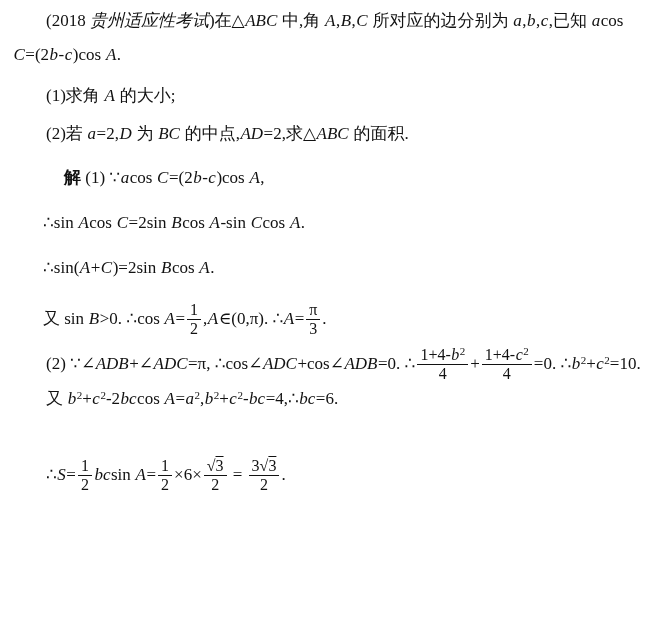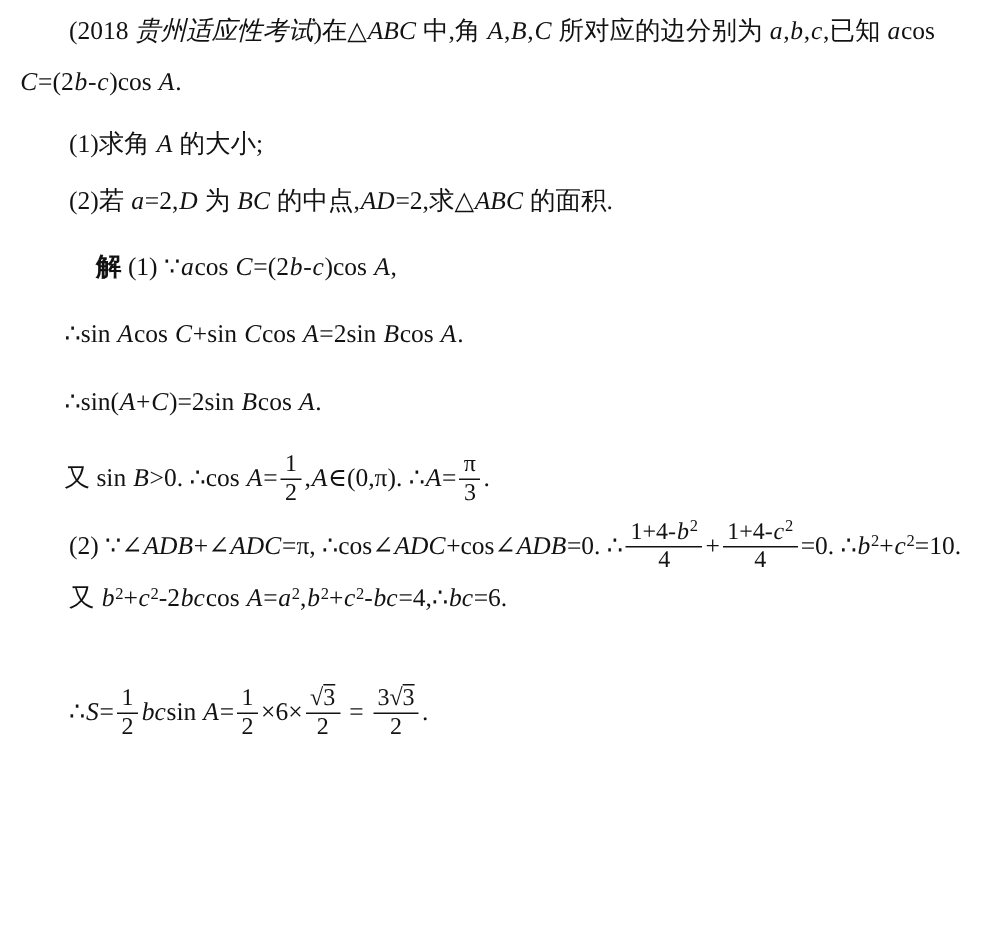--- a/index.html
+++ b/index.html
@@ -47,21 +47,21 @@
 </style>
 </head>
 <body>
 
 <div id="doc">
     <div class="doc-line"><span>(2018 </span><span class="kai">贵州适应性考试</span><span>)在△</span><i>ABC</i><span> 中,角 </span><i>A</i><span>,</span><i>B</i><span>,</span><i>C</i><span> 所对应的边分别为 </span><i>a</i><span>,</span><i>b</i><span>,</span><i>c</i><span>,已知 </span><i>a</i><span>cos</span></div>
     <div class="doc-line"><i>C</i><span>=(2</span><i>b</i><span>-</span><i>c</i><span>)cos </span><i>A</i><span>.</span></div>
     <div class="doc-line"><span>(1)求角 </span><i>A</i><span> 的大小;</span></div>
     <div class="doc-line"><span>(2)若 </span><i>a</i><span>=2,</span><i>D</i><span> 为 </span><i>BC</i><span> 的中点,</span><i>AD</i><span>=2,求△</span><i>ABC</i><span> 的面积.</span></div>
     <div class="doc-line"><span class="hei">解</span><span> (1) ∵</span><i>a</i><span>cos </span><i>C</i><span>=(2</span><i>b</i><span>-</span><i>c</i><span>)cos </span><i>A</i><span>,</span></div>
-    <div class="doc-line"><span>∴sin </span><i>A</i><span>cos </span><i>C</i><span>+sin </span><i>C</i><span>cos </span><i>A</i><span>=2sin </span><i>B</i><span>cos </span><i>A</i><span>.</span></div>
+    <div class="doc-line"><span>∴sin </span><i>A</i><span>cos </span><i>C</i><span>=2sin </span><i>B</i><span>cos </span><i>A</i><span>-sin </span><i>C</i><span>cos </span><i>A</i><span>.</span></div>
     <div class="doc-line"><span>∴sin(</span><i>A</i><span>+</span><i>C</i><span>)=2sin </span><i>B</i><span>cos </span><i>A</i><span>.</span></div>
     <div class="doc-line"><span>又 sin </span><i>B</i><span>&gt;0. ∴cos </span><i>A</i><span>=</span><span class="frac">
         <span class="num"><span>1</span></span>
         <span class="den"><span>2</span></span>
       </span><span>,</span><i>A</i><span>∈(0,π). ∴</span><i>A</i><span>=</span><span class="frac">
         <span class="num"><span>π</span></span>
         <span class="den"><span>3</span></span>
       </span><span>.</span></div>
     <div class="doc-line"><span>(2) ∵∠</span><i>ADB</i><span>+∠</span><i>ADC</i><span>=π, ∴cos∠</span><i>ADC</i><span>+cos∠</span><i>ADB</i><span>=0. ∴</span><span class="frac">
         <span class="num"><span>1+4-</span><i>b</i><sup>2</sup></span>

